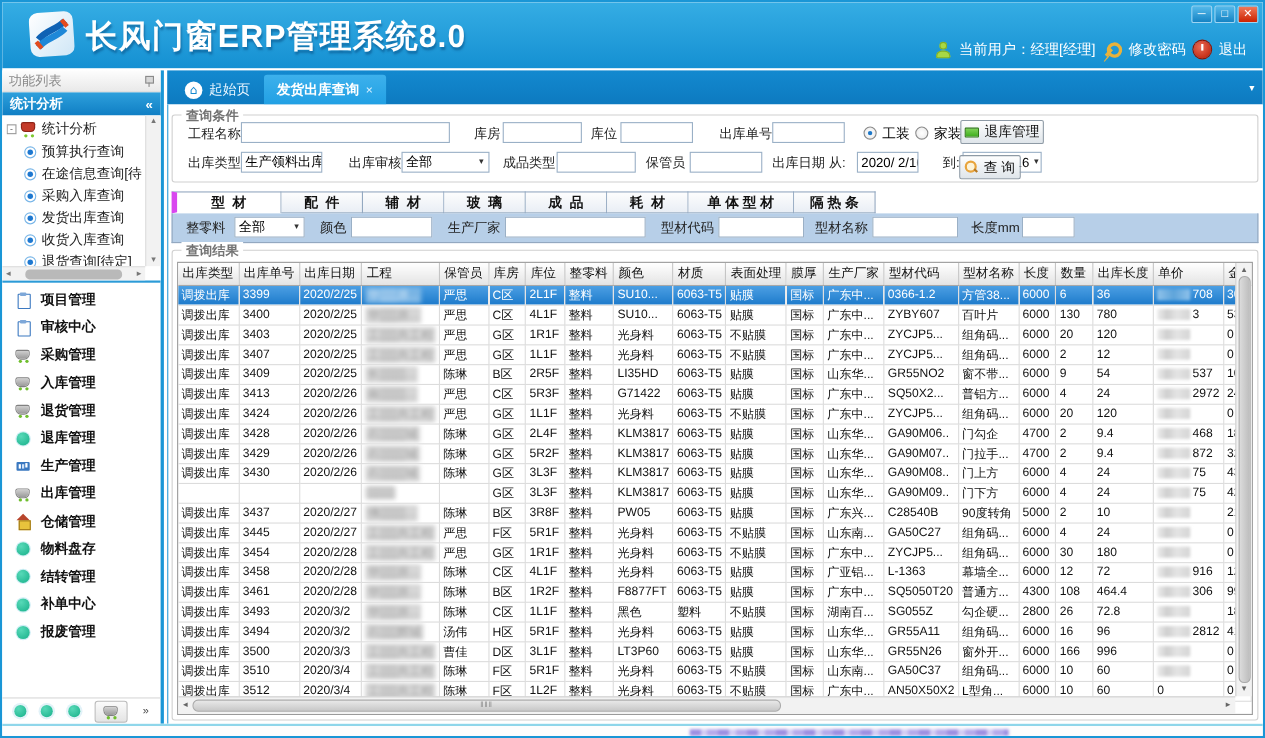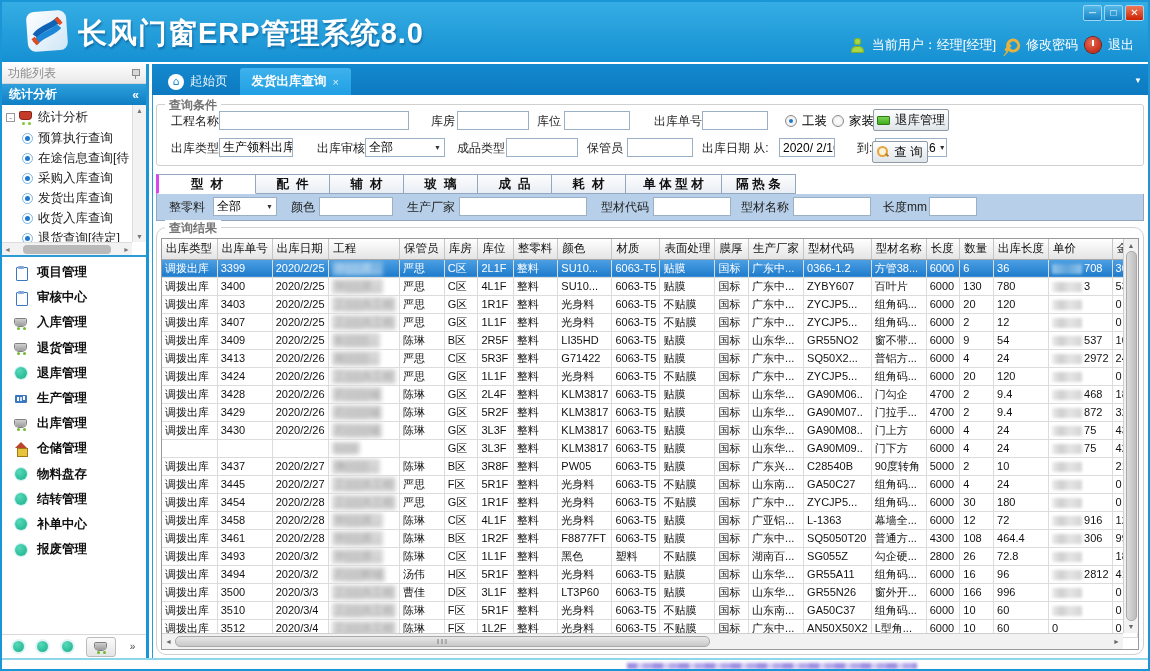--- a/index.html
+++ b/index.html
@@ -83,42 +83,42 @@
   .home-ico { width:16px; height:16px; border-radius:50%; background:#fff; color:#1589cf; font-size:11px; line-height:16px; text-align:center; font-family:"DejaVu Sans",sans-serif; }
   .tab.active { background:linear-gradient(#3db1ec,#21a0e4); color:#fff; font-weight:bold; }
   .tab-close { font-size:11px; color:#d5efff; font-weight:normal; }
   .tabbar-arrow { position:absolute; right:6px; top:12px; color:#fff; font-size:8px; }
   .content { position:absolute; top:31px; left:0; right:0; bottom:0; background:#fff; border-left:1px solid #2b9bd7; }
 
   
   .groupbox { position:absolute; border:1px solid #d0d0d0; border-radius:3px; }
   .gb-title { position:absolute; top:-8px; left:8px; background:#fff; padding:0 4px; font-size:12px; color:#737373;font-weight:bold; }
   .gb-query { left:3px; right:4px; top:9px; height:62px; }
-  .gb-results { left:3px; right:4px; top:132px; bottom:3px;border-radius:10px; }
+  .gb-results { left:3px; right:4px; top:132px; bottom:3px; }
 
   .flabel { position:absolute; font-size:12px; color:#222; height:20px; line-height:20px; white-space:nowrap; }
   .txt { position:absolute; height:19px; border:1px solid #9ab0c6; font-size:12px; padding:0 3px; background:#fff; }
   .combo { position:absolute; height:19px; border:1px solid #9ab0c6; background:#fff; display:flex; align-items:center;
            justify-content:space-between; font-size:12px; padding:0 3px; white-space:nowrap; overflow:hidden; }
   .combo .arw { font-size:7px; color:#333; margin-left:3px; }
   .radio-group { position:absolute; display:flex; align-items:center; gap:5px; font-size:12.5px; height:20px; }
   .radio { width:12px; height:12px; border-radius:50%; border:1px solid #8a8a8a; background:radial-gradient(#fff,#e8e8e8); position:relative; }
   .radio.sel::after { content:""; position:absolute; left:3px; top:3px; width:4px; height:4px; border-radius:50%; background:#1e78c8; }
   .btn { position:absolute; height:22px; border:1px solid #8e9aa5; border-radius:2px; background:linear-gradient(#fefefe,#dfe5ea);
          font-size:12.5px; display:flex; align-items:center; justify-content:center; gap:5px; cursor:default; color:#111; }
   .clear-ico { width:13px; height:9px; background:linear-gradient(#7ed357,#3fae1e); border:1px solid #2d7a12; border-radius:1px; }
   .mag-ico { width:12px; height:12px; position:relative; }
   .mag-ico::before { content:""; position:absolute; left:0; top:0; width:7px; height:7px; border:2px solid #e8a43c; border-radius:50%; background:#fdf3d8; }
   .mag-ico::after { content:""; position:absolute; left:8px; top:8px; width:4px; height:2px; background:#b87820; transform:rotate(45deg); }
 
   
   .subtab-strip { position:absolute; left:3px; right:4px; top:79px; height:20px; display:flex; align-items:flex-end; background:#fff; }
   .subtab { height:20px; border:1px solid #93a8c0; border-left:none; background:linear-gradient(#fdfdfd,#e9eef5); font-size:12.5px;
             display:flex; align-items:center; justify-content:center; color:#111; font-weight:bold; white-space:pre; cursor:default; }
-  .subtab:first-child { border-left:3px solid #d946ef; }
+  .subtab:first-child { border-left:5px solid #d946ef; }
   .subtab.active { background:#fff; border-bottom:1px solid #fff; }
   .filter-band { position:absolute; left:3px; right:4px; top:99px; height:27px; background:#b7cfe8; border:1px solid #93a8c0; border-top:none; }
 
   
   .table-wrap { position:absolute; left:4px; right:4px; top:10px; bottom:4px; border:1px solid #9a9a9a; overflow:hidden; background:#fff; }
   .grid { border-collapse:collapse; table-layout:fixed; }
   .grid th { height:20px; background:linear-gradient(#ffffff,#e4e4e4); border-right:1px solid #c5c5c5; border-bottom:1px solid #a8a8a8;
              font-size:11.5px; font-weight:normal; color:#111; text-align:left; padding:0 4px; white-space:nowrap; overflow:hidden; }
   .grid td { height:18px; font-size:11px; color:#111; border-right:1px solid #dcdcdc; border-bottom:1px solid #dcdcdc;
              padding:0 3px; white-space:nowrap; overflow:hidden; }
@@ -233,20 +233,24 @@
         <div class="menu-item">
           <span class="mi clipboard-icon"></span>
           <span>项目管理</span>
         </div>
         <div class="menu-item">
           <span class="mi clipboard-icon"></span>
           <span>审核中心</span>
         </div>
         <div class="menu-item">
           <span class="mi cart-icon"></span>
+          <span>采购管理</span>
+        </div>
+        <div class="menu-item">
+          <span class="mi cart-icon"></span>
           <span>入库管理</span>
         </div>
         <div class="menu-item">
           <span class="mi cart-icon"></span>
           <span>退货管理</span>
         </div>
         <div class="menu-item">
           <span class="mi circle-icon"></span>
           <span>退库管理</span>
         </div>

